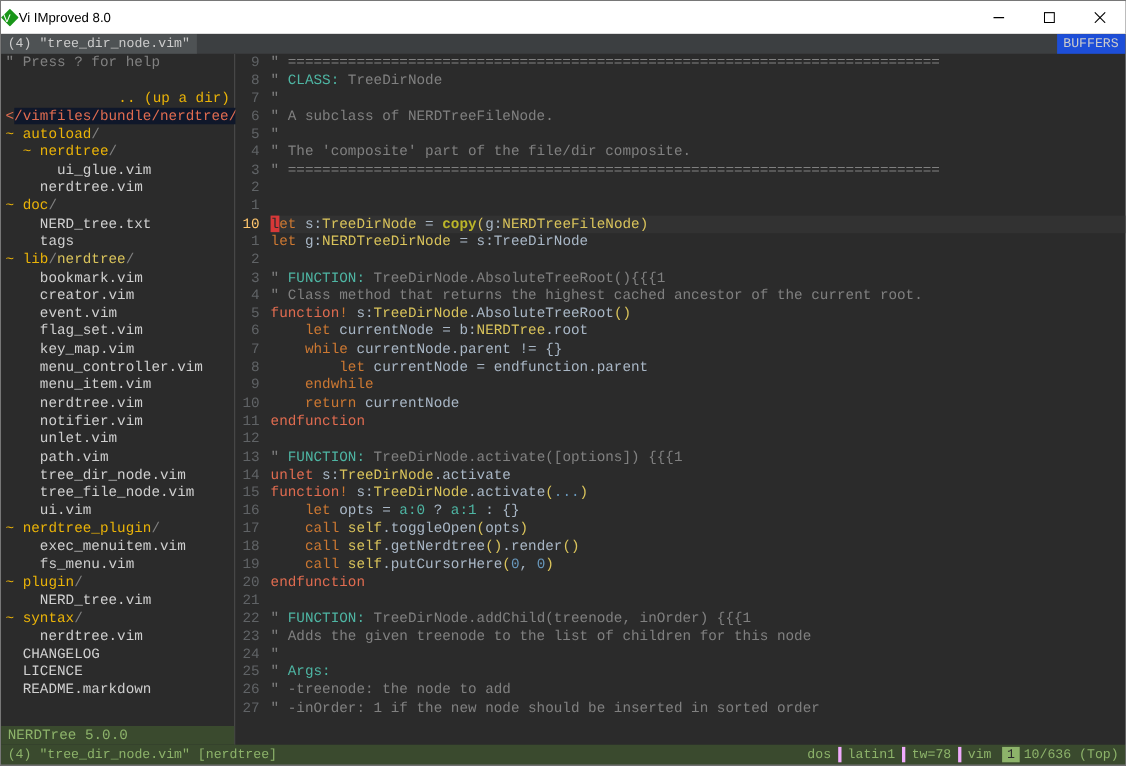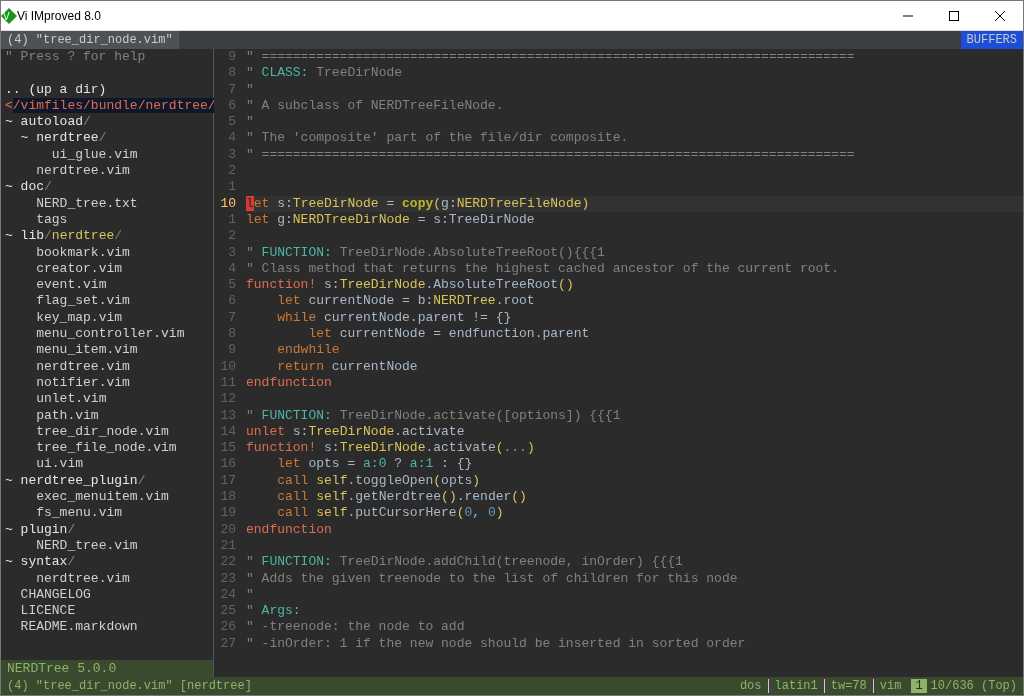--- a/index.html
+++ b/index.html
@@ -10,42 +10,42 @@
 .titlebar .btns { display:flex; }
 .titlebar .btn { width:46px; height:30px; display:flex; align-items:center; justify-content:center; font-family:"Segoe UI",sans-serif; }
 .editor { flex:1; background:#2b2b2b; display:flex; flex-direction:column; min-height:0; }
 .tabbar { height:18px; background:#3c3f41; display:flex; align-items:center; }
 .tab { padding:0 6px; background:#4e5254; color:#ccc; font-size:12px; height:18px; line-height:18px; }
 .tab.buf { margin-left:auto; background:#1d4ed8; }
 .panes { display:flex; flex:1; min-height:0; }
 .sidebar { width:213px; background:#2b2b2b; display:flex; flex-direction:column; border-right:1px solid #555; }
 .sidebar .help { color:#808080; padding:1px 4px; }
 .sidebar .line { padding:0 4px; white-space:pre; line-height:16.3px; }
-.c-cyan { color:#e5e5e5; }
+.c-cyan { color:#eab308;text-align:right; }
 .c-yellow { color:#d9c35b; }
 .c-redbright { color:#e06c50; }
 .c-grey { color:#808080; }
 .c-white { color:#cfcfcf; }
 .c-orange { color:#cc7832; }
 .c-blue { color:#6897bb; }
 .c-teal { color:#4eb5a3; }
 .c-tan { color:#bbb529;font-weight:bold; }
 .path-sel { background:#0f172a; color:#e06c50; }
 .sidebar-status { background:#3a4a2e; color:#8db36a; padding:1px 6px; }
 .code { flex:1; background:#2b2b2b; display:flex; min-height:0; }
 .gutter { width:28px; text-align:right; color:#606366; padding:0 6px 0 0; line-height:16.3px; }
 .gutter .g { height:16.3px; }
 .gutter .cur { color:#ffc66d; }
 .src { flex:1; padding-left:4px; line-height:16.3px; }
 .src .ln { height:16.3px; white-space:pre; }
 .src .cursor-line { background:#323232; }
 .cursor-ch { background:#d73838; color:#2b2b2b; }
 .statusbar { height:18px; background:#3a4a2e; color:#8db36a; display:flex; align-items:center; padding:0 6px; font-size:12px; }
 .statusbar .fill { flex:1; }
-.statusbar .seg { padding:0 6px; border-left:1px solid #f0abfc; }
+.statusbar .seg { padding:0 6px; border-left:3px solid #f0abfc; }
 .statusbar .pos { background:#8db36a; color:#2b2b2b; padding:0 4px; margin:0 4px; }
 
 .vimico { display:inline-block; width:16px; height:16px; }
 </style>
 </head>
 <body>
 
 <div class="window">
   <div class="titlebar">
     <span class="vimico">

